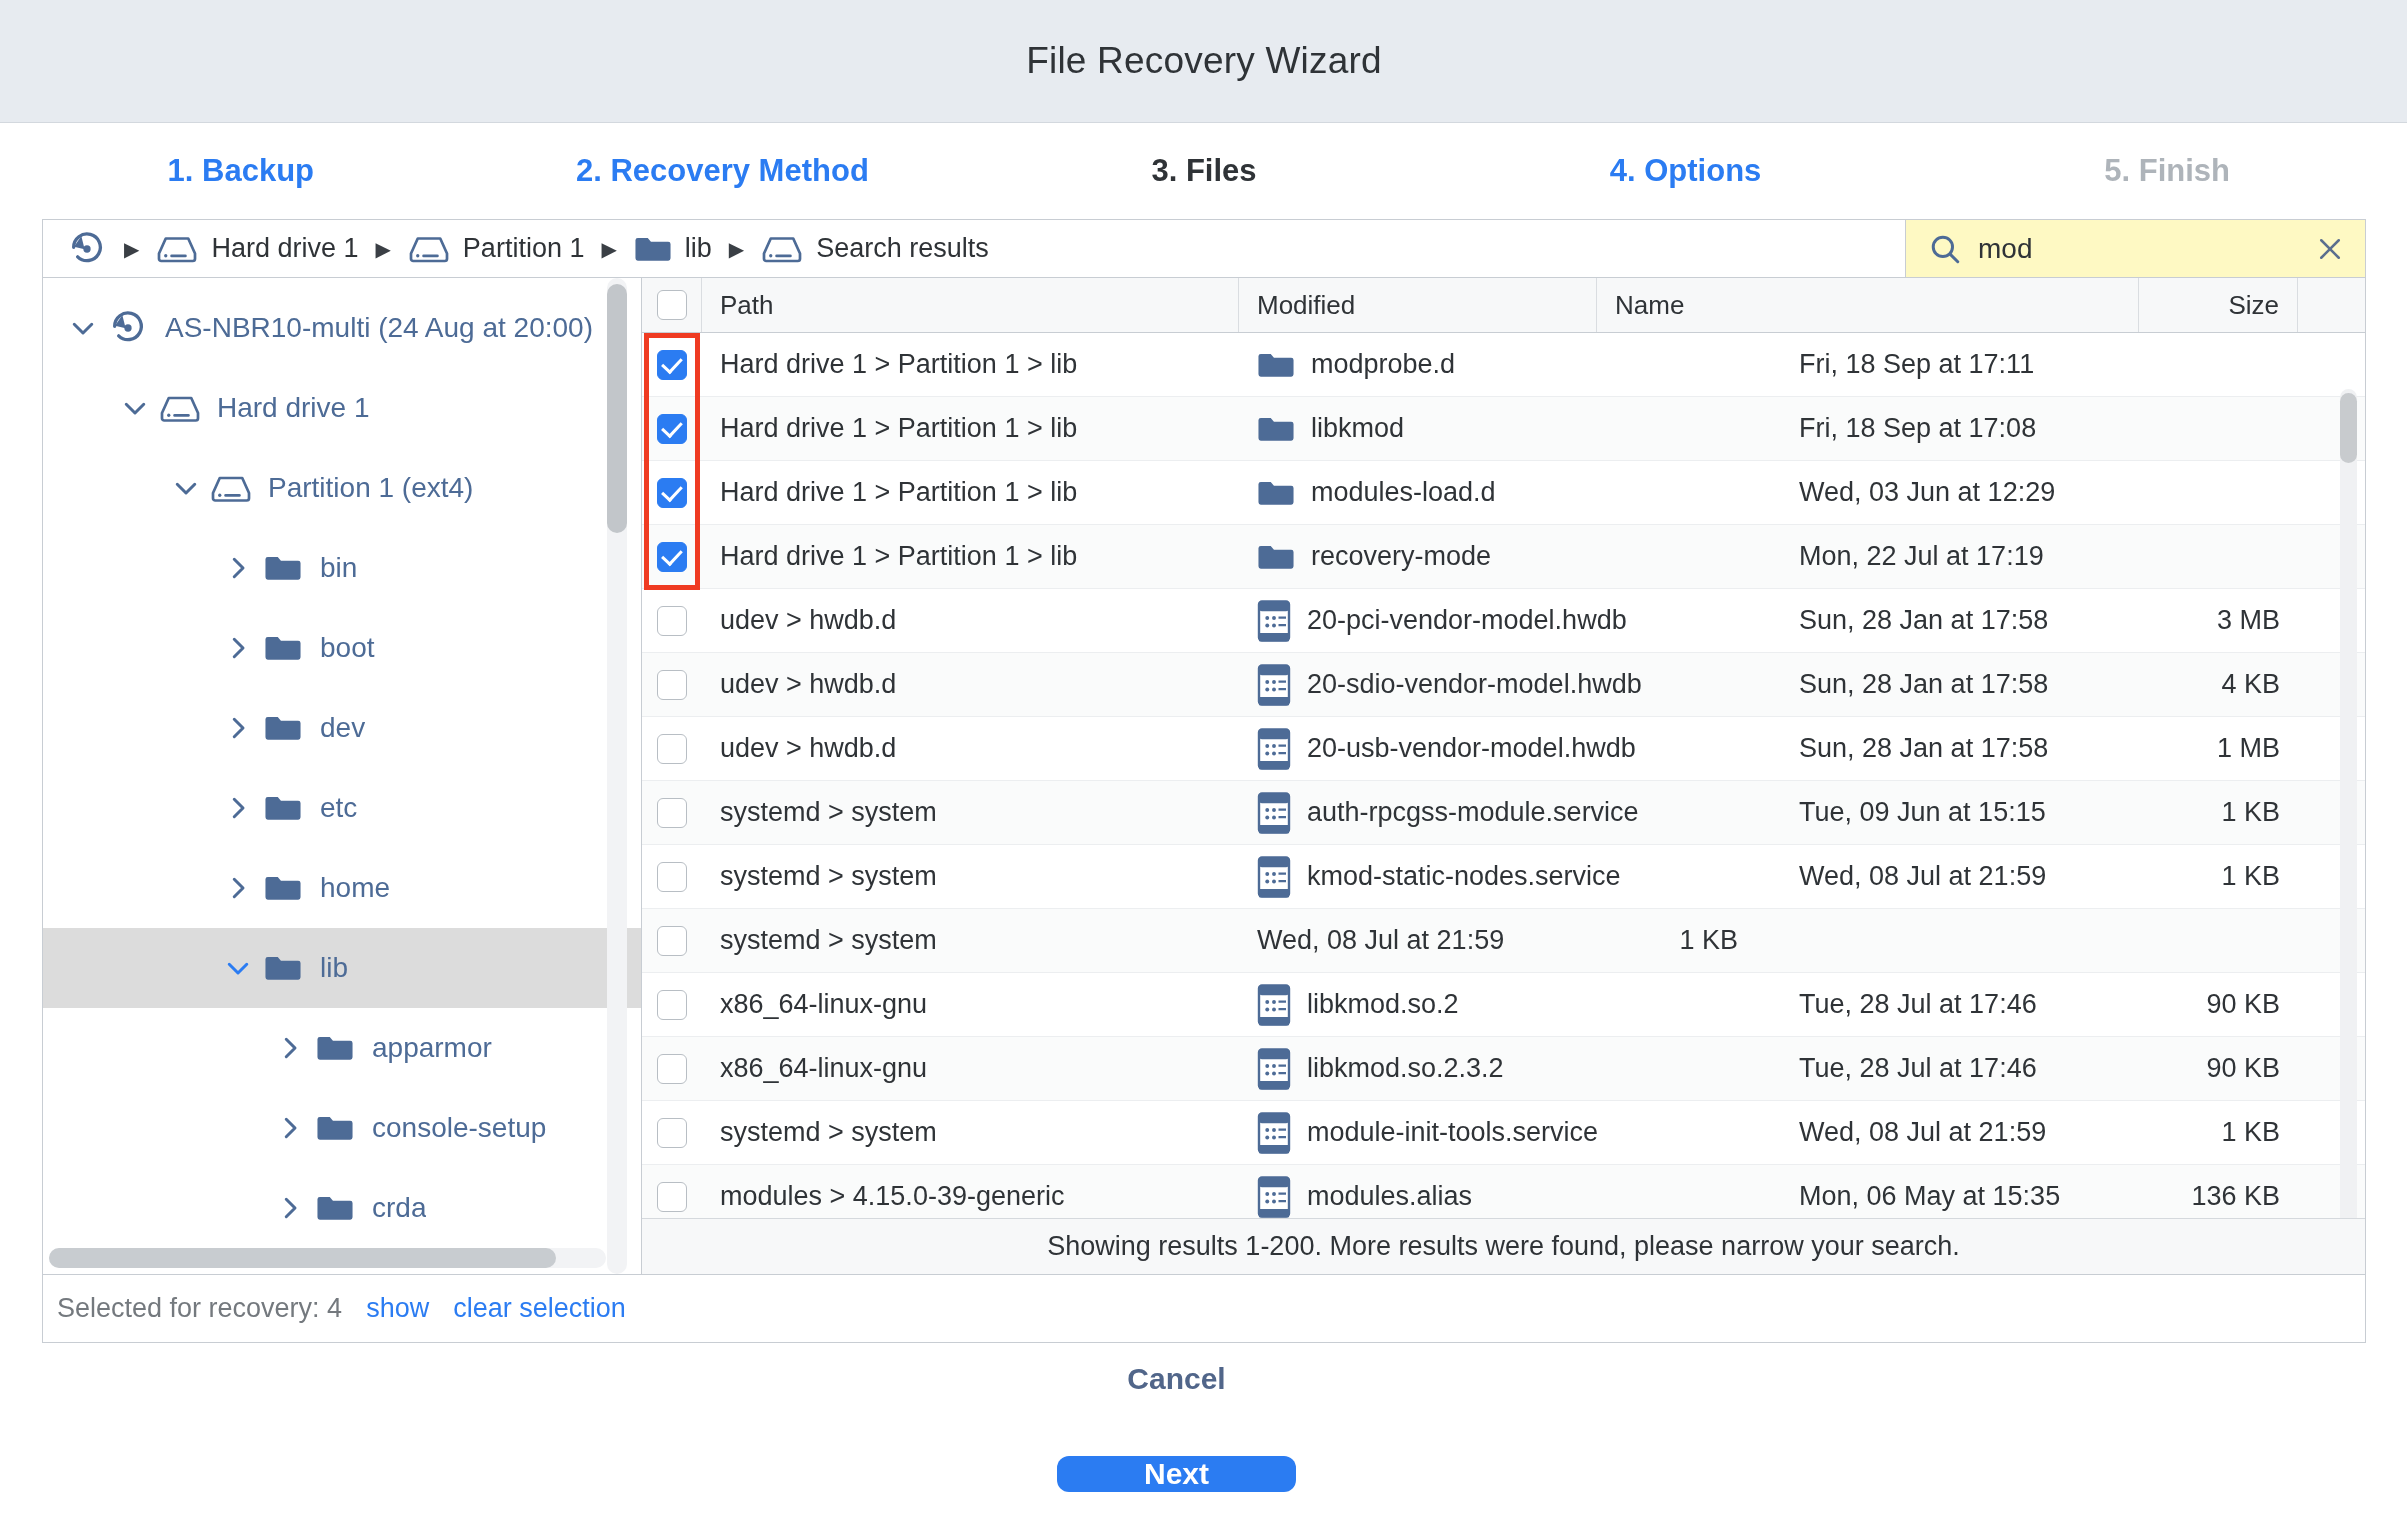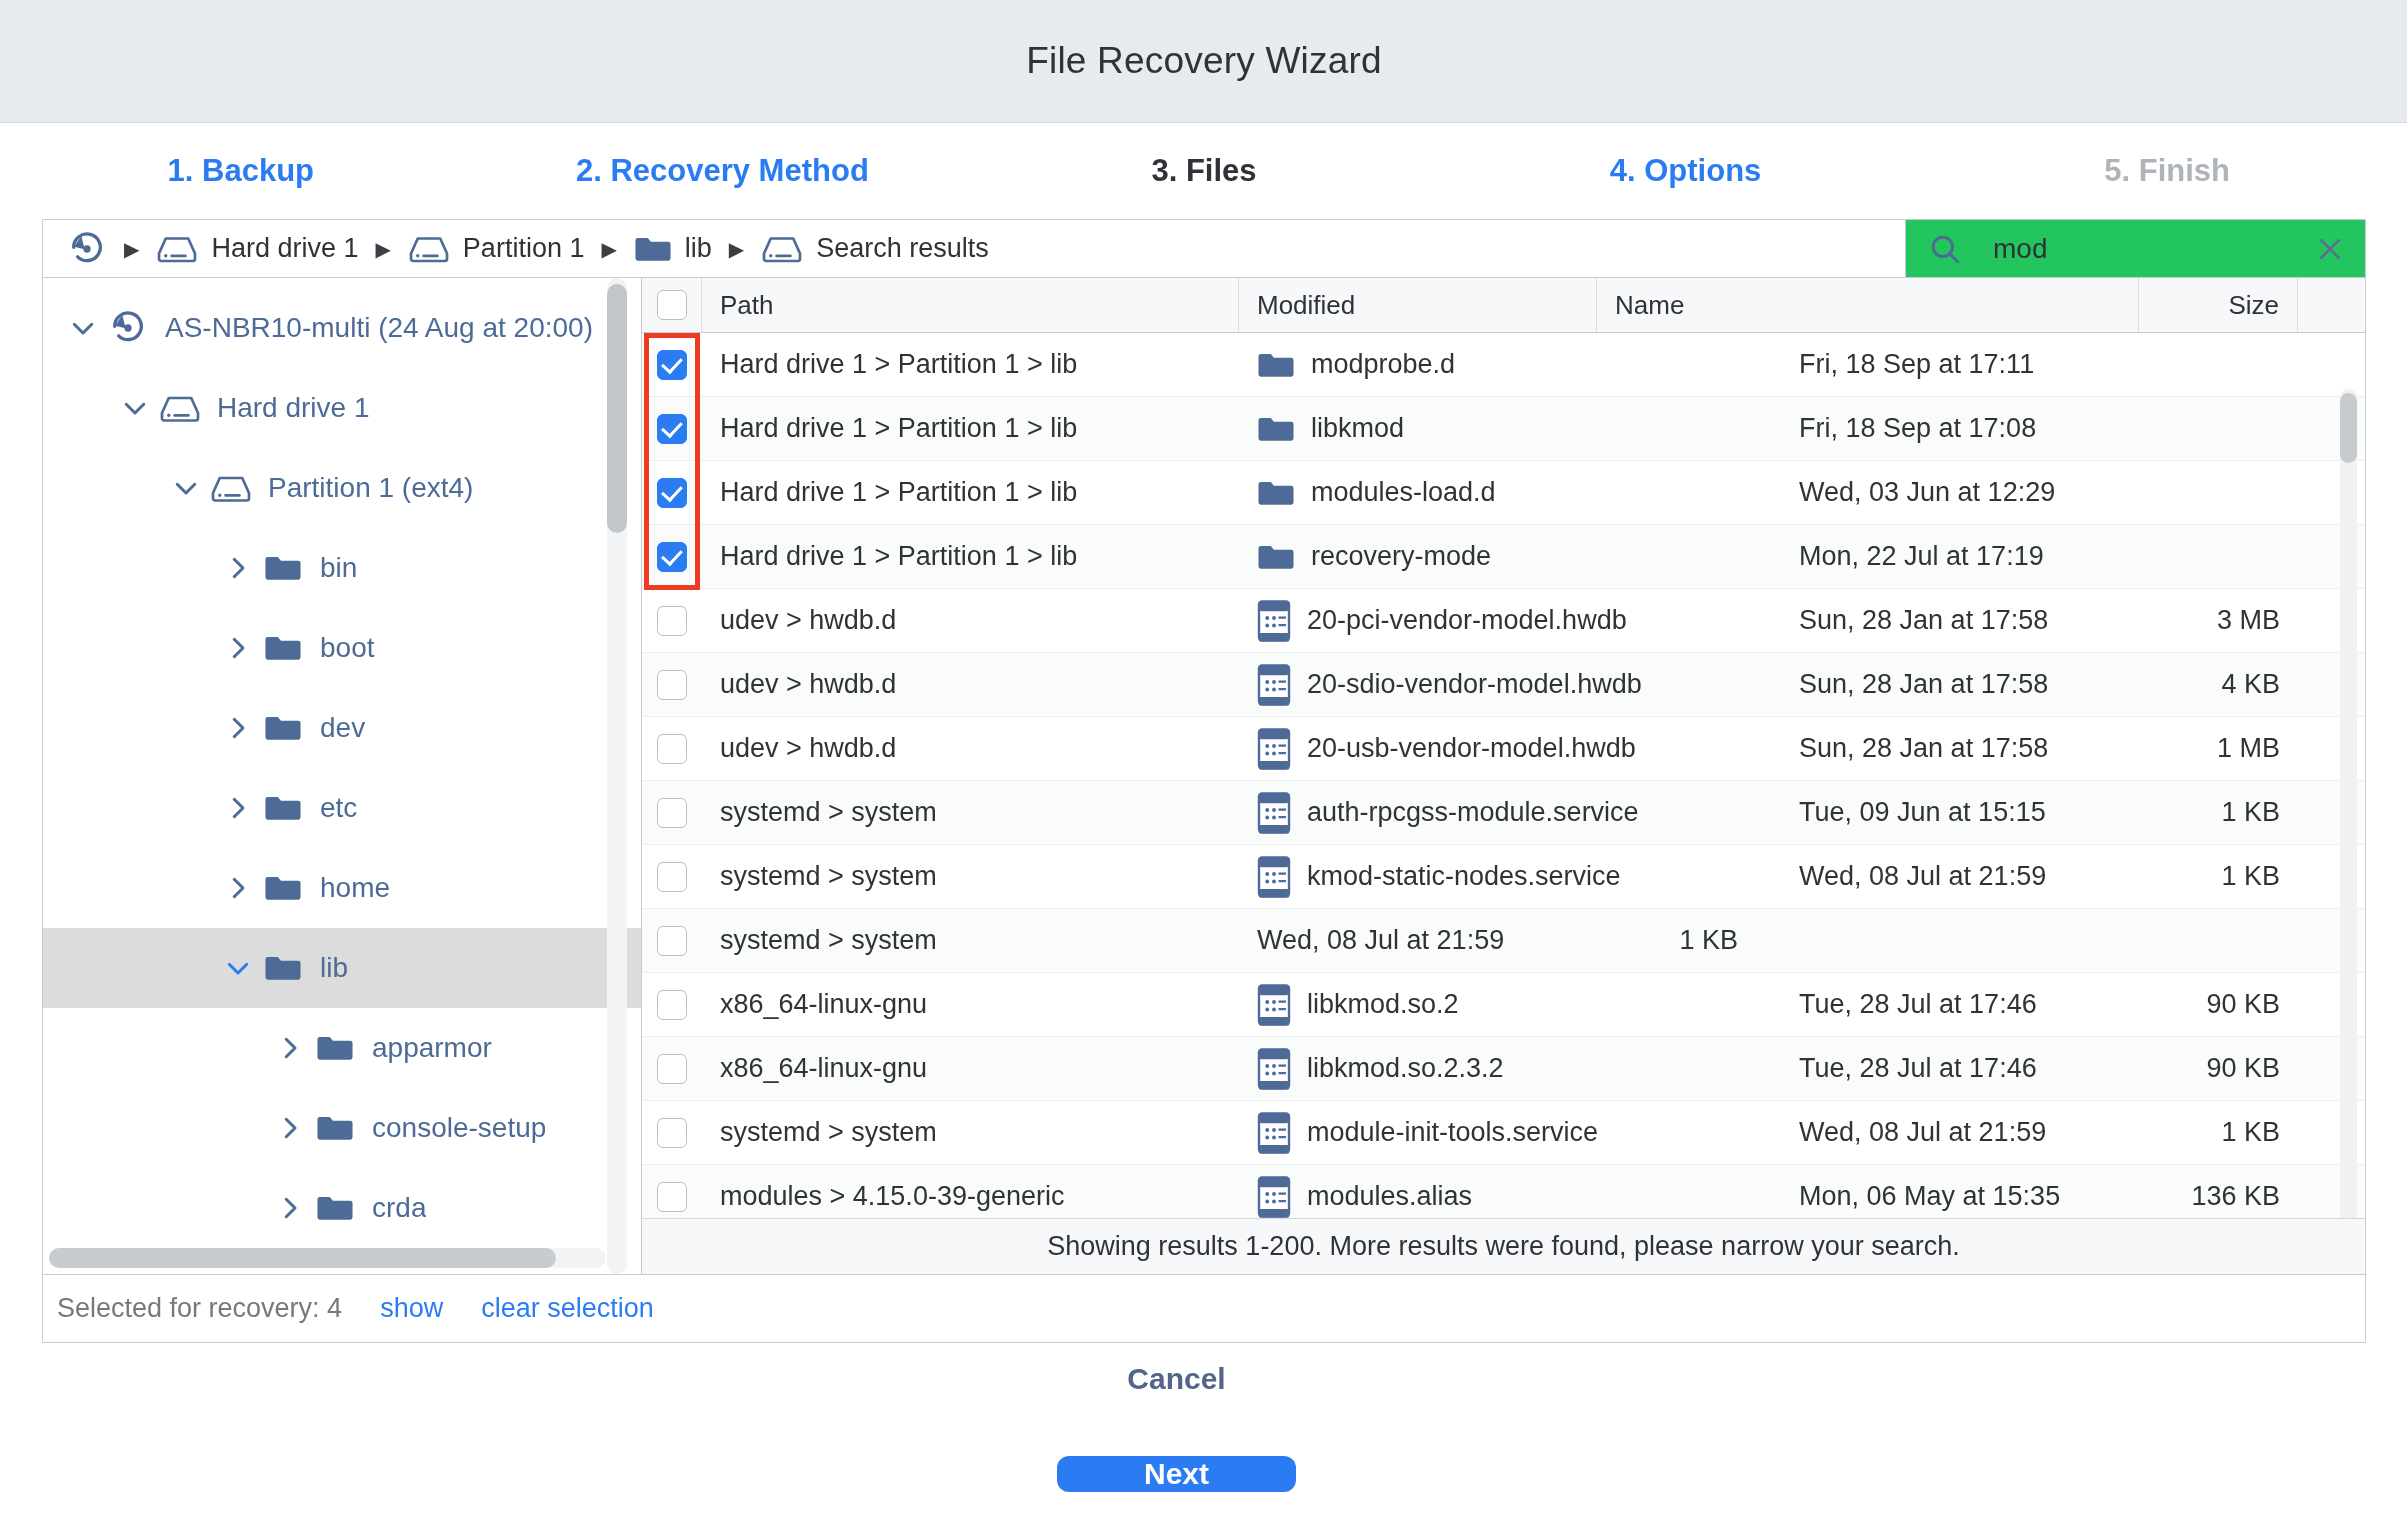--- a/index.html
+++ b/index.html
@@ -86,23 +86,23 @@
     color: #3a3f45;
     font-size: 20px;
     padding: 0 7px;
     line-height: 1;
   }
   .searchbox {
     width: 460px;
     border-left: 1px solid #c8cdd3;
     display: flex;
     align-items: center;
-    gap: 31px;
+    gap: 16px;
     padding: 0 20px 0 22px;
-    background: #22c55e;
+    background: #fef9c3;
   }
   .search-text {
     flex: 1;
     font-size: 28px;
     color: #2f3337;
     white-space: nowrap;
     overflow: hidden;
   }
 
   
@@ -313,21 +313,21 @@
 
   
   .selfooter {
     height: 68px;
     flex: 0 0 68px;
     border-top: 1px solid #c8cdd3;
     background: #ffffff;
     display: flex;
     align-items: center;
     padding-left: 14px;
-    gap: 38px;
+    gap: 24px;
     font-size: 27px;
   }
   .selfooter .label { color: #74797e; }
   .selfooter .link { color: #2b7cf2; cursor: pointer; }
 
   
   .actionbar {
     position: absolute;
     left: 0; right: 0;
     top: 1389px;

